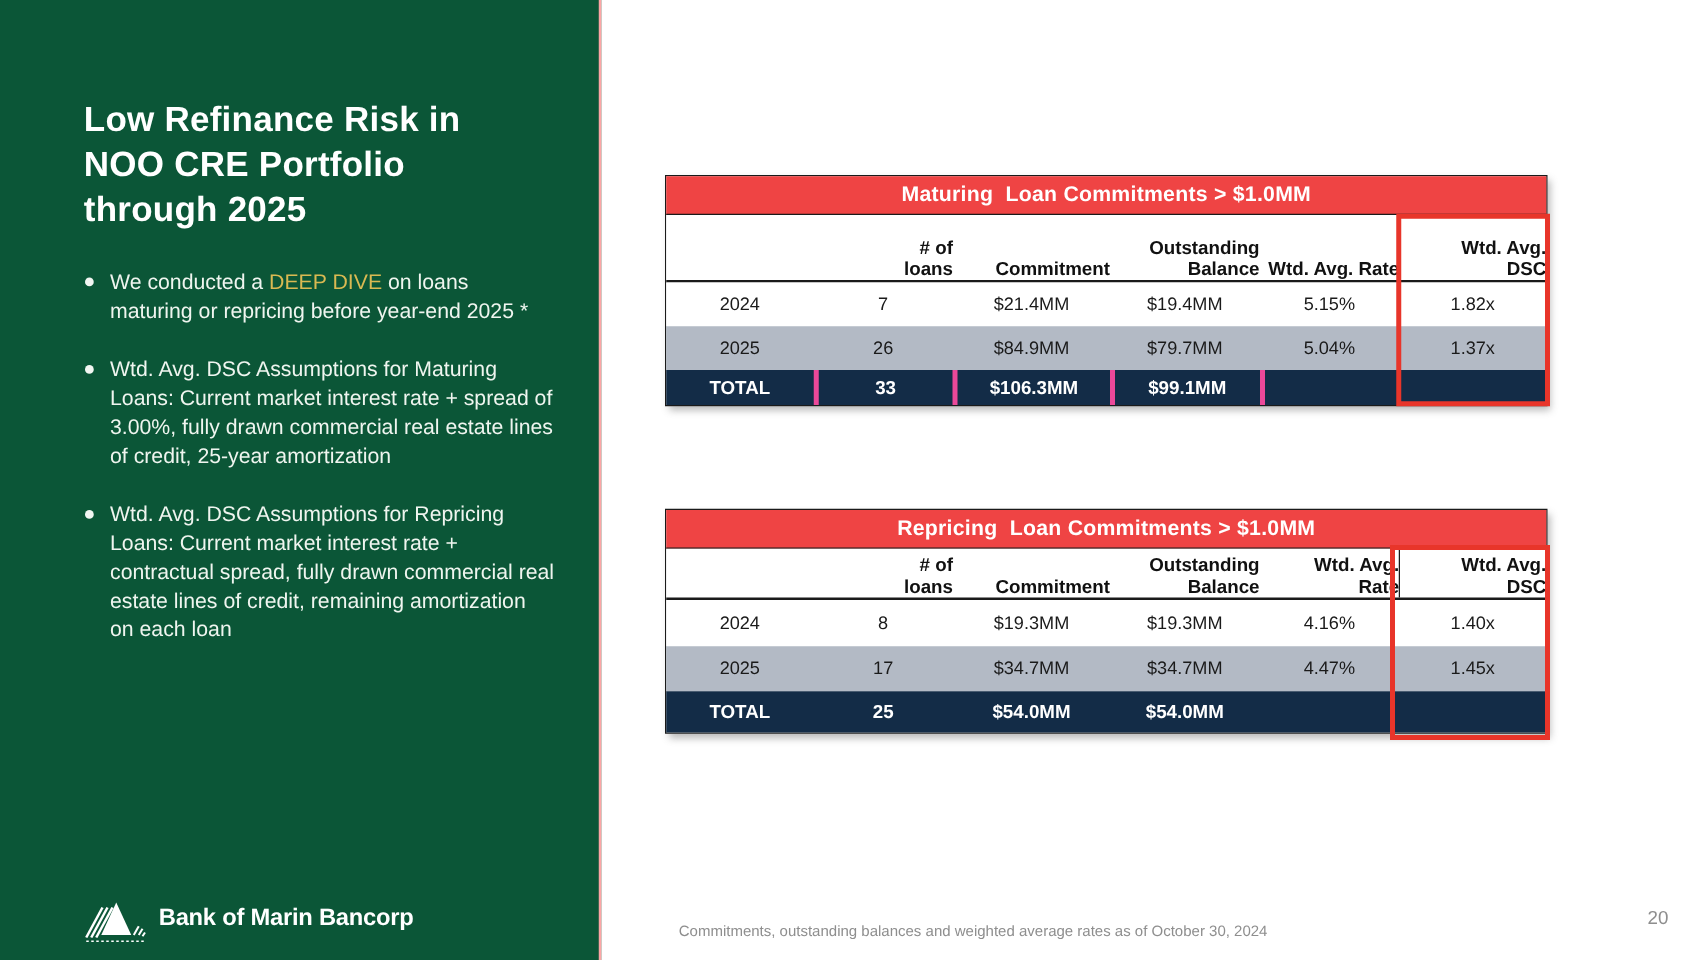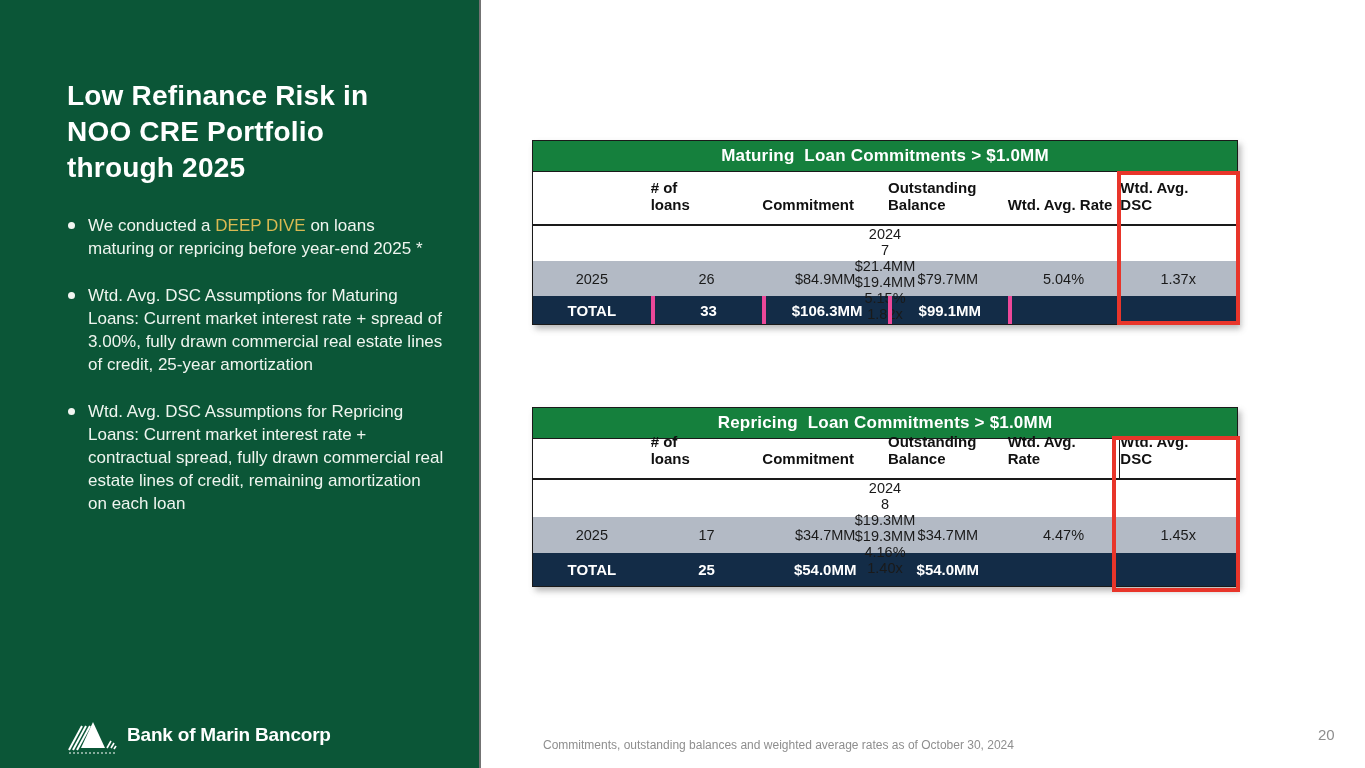--- a/index.html
+++ b/index.html
@@ -10,21 +10,21 @@
     position: relative;
     overflow: hidden;
   }
 
   
   .sidebar {
     position: absolute;
     left: 0; top: 0;
     width: 481px; height: 768px;
     background: #0B5637;
-    border-right: 2px solid #737373;
+    border-right: 2px solid #fca5a5;
     padding: 78px 28px 0 67px;
   }
   .slide-title {
     color: #ffffff;
     font-size: 28px;
     font-weight: bold;
     line-height: 36px;
     letter-spacing: 0.2px;
     margin-bottom: 28px;
   }
@@ -68,48 +68,48 @@
   
   .table-card {
     position: absolute;
     width: 706px;
     background: #ffffff;
     border: 1.5px solid #1a1a1a;
     box-shadow: 3px 4px 6px rgba(100,100,100,0.45);
   }
   .tbar {
     height: 31px;
-    background: #15803d;
+    background: #ef4444;
     border-bottom: 1.5px solid #1a1a1a;
     color: #ffffff;
     font-size: 17px;
     font-weight: bold;
     text-align: center;
     line-height: 30px;
     white-space: pre;
     letter-spacing: 0.2px;
   }
   .thead {
     display: flex;
     align-items: flex-end;
     border-bottom: 2px solid #1a1a1a;
     background: #ffffff;
   }
   .hcell {
     font-size: 15px;
     font-weight: bold;
     color: #111111;
-    text-align: left;
+    text-align: right;
     white-space: pre-line;
     line-height: 17px;
-    padding-bottom: 11px;
+    padding-bottom: 0;
   }
   .hcell.dsc { border-left: 1.5px solid #1a1a1a; align-self: stretch; display: flex; flex-direction: column; justify-content: flex-end; }
   .trow { display: flex; align-items: center; }
-  .trow.plain { background: #ffffff; flex-direction: column; }
+  .trow.plain { background: #ffffff; }
   .trow.alt   { background: #B3BAC5; }
   .tcell {
     font-size: 14.5px;
     color: #1a1a1a;
     text-align: center;
   }
   .trow.total { background: #132C47; }
   .trow.total .tcell {
     color: #ffffff;
     font-weight: bold;

